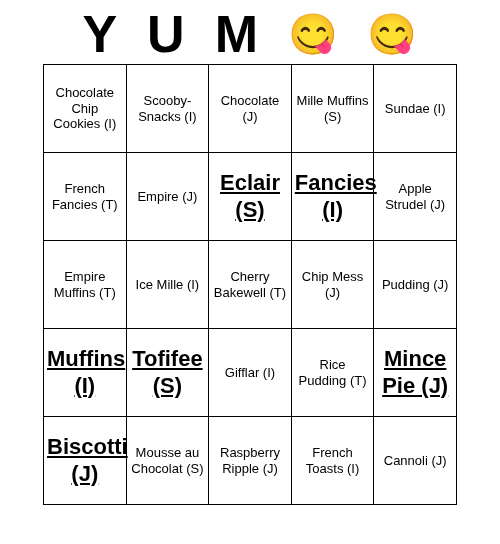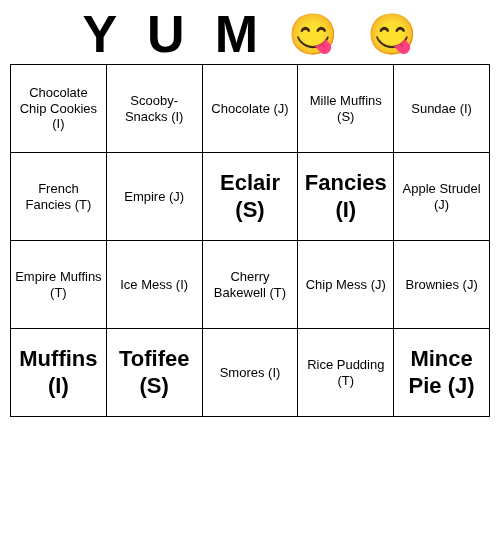--- a/index.html
+++ b/index.html
@@ -26,35 +26,36 @@
       font-weight: bold;
       color: #000;
       line-height: 1;
     }
     .header-emoji {
       font-size: 40px;
       line-height: 1;
     }
     .bingo-grid {
       border-collapse: collapse;
-      width: 480px;
+      width: 414px;
       table-layout: fixed;
     }
     .bingo-grid td {
       border: 1.5px solid #000;
       text-align: center;
       vertical-align: middle;
       padding: 4px 3px;
       font-size: 13px;
       line-height: 1.2;
       height: 88px;
     }
     .bingo-grid td.large-text {
       font-size: 22px;
       font-weight: bold;
+      text-decoration: underline;
     }
   </style>
 </head>
 <body>
 
 <div class="header">
   <span class="header-letter">Y</span>
   <span class="header-letter">U</span>
   <span class="header-letter">M</span>
   <span class="header-emoji">😋</span>
@@ -72,26 +73,33 @@
       </tr>
       <tr>
         <td>French Fancies (T)</td>
         <td>Empire (J)</td>
         <td class="large-text">Eclair (S)</td>
         <td class="large-text">Fancies (I)</td>
         <td>Apple Strudel (J)</td>
       </tr>
       <tr>
         <td>Empire Muffins (T)</td>
-        <td>Ice Mess (I)</td>
+        <td>Ice Mille (I)</td>
         <td>Cherry Bakewell (T)</td>
         <td>Chip Mess (J)</td>
-        <td>Brownies (J)</td>
+        <td>Pudding (J)</td>
       </tr>
       <tr>
         <td class="large-text">Muffins (I)</td>
         <td class="large-text">Tofifee (S)</td>
-        <td>Smores (I)</td>
+        <td>Gifflar (I)</td>
         <td>Rice Pudding (T)</td>
         <td class="large-text">Mince Pie (J)</td>
+      </tr>
+      <tr>
+        <td class="large-text">Biscotti (J)</td>
+        <td>Mousse au Chocolat (S)</td>
+        <td>Raspberry Ripple (J)</td>
+        <td>French Toasts (I)</td>
+        <td>Cannoli (J)</td>
       </tr>
     </tbody>
 </table>
 
 </body></html>

